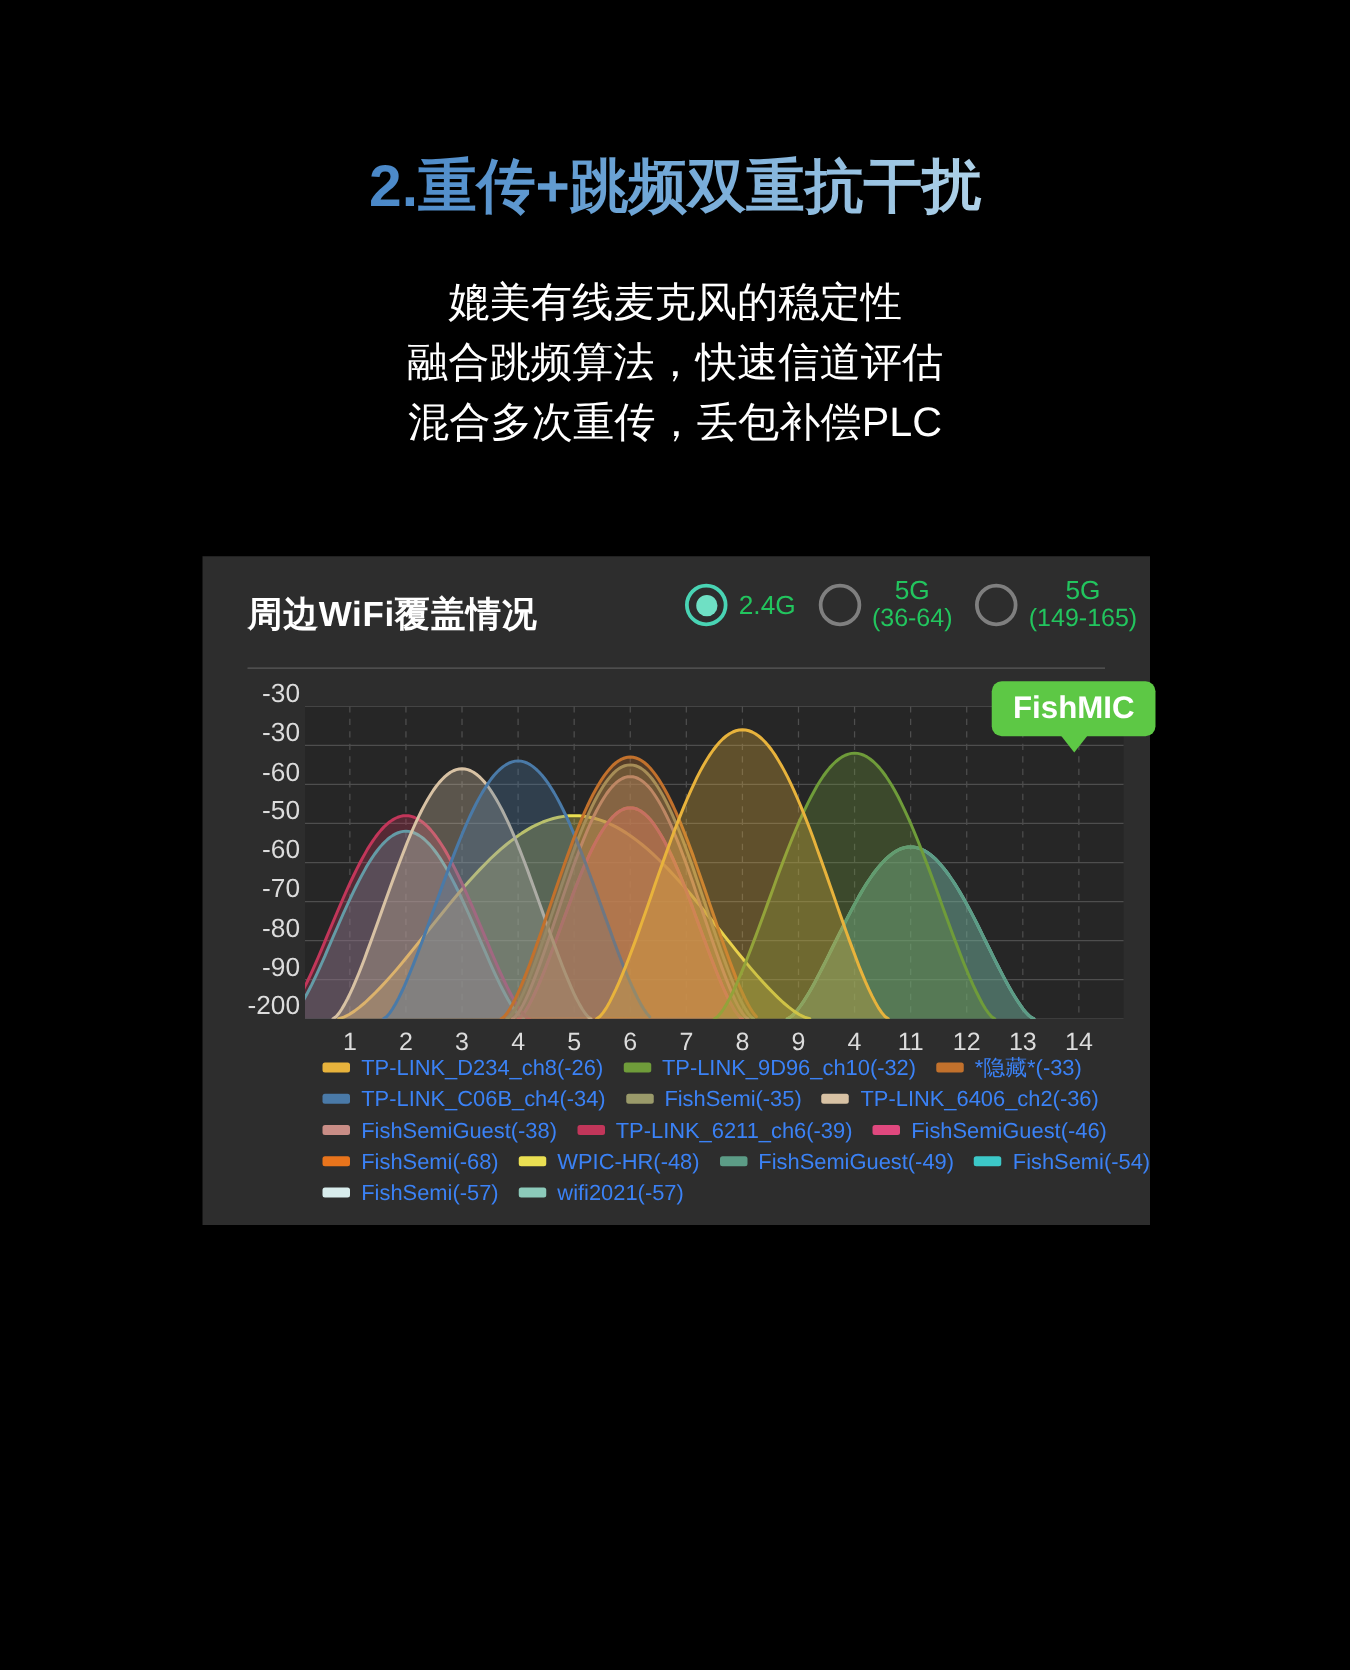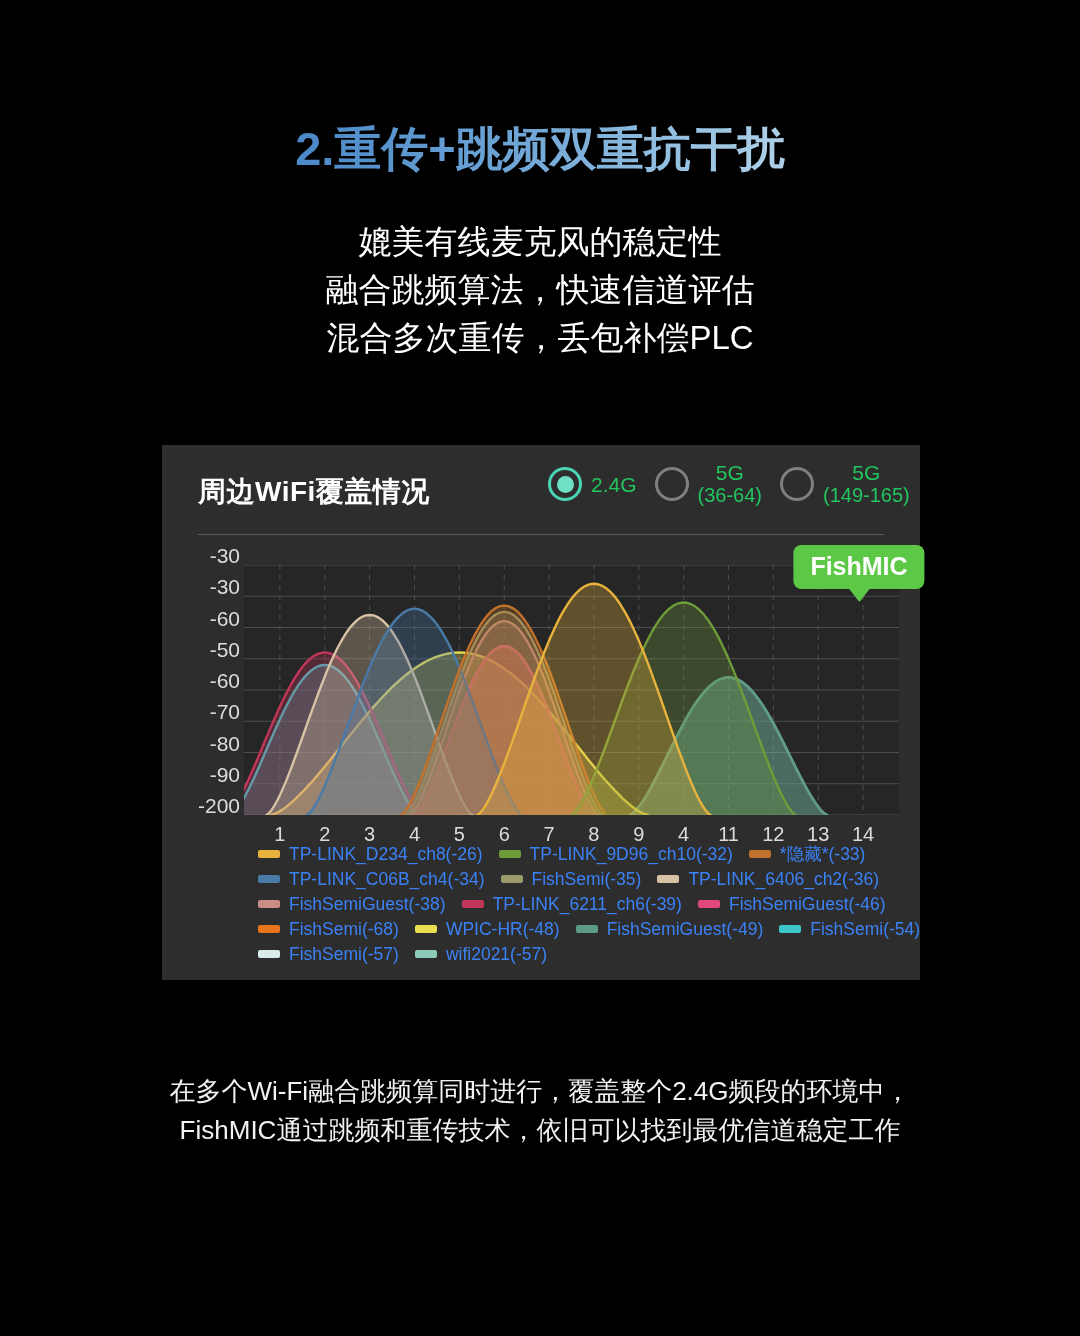--- a/index.html
+++ b/index.html
@@ -325,18 +325,14 @@
           </div>
           <div class="legend-item">
             <span class="swatch" style="background: rgb(140, 202, 186);"></span>
             <span class="legend-text">wifi2021(-57)</span>
           </div>
         </div>
       </div>
 
   </div>
 
-  <div class="caption">
-    <div>在多个Wi-Fi融合跳频算同时进行，覆盖整个2.4G频段的环境中，</div>
-    <div>FishMIC通过跳频和重传技术，依旧可以找到最优信道稳定工作</div>
-  </div>
 
 </div>
 
 </body></html>

